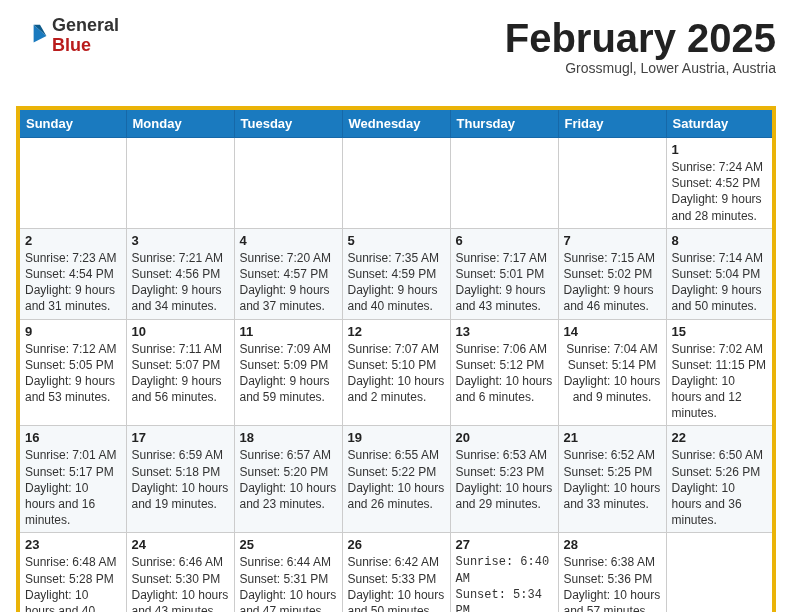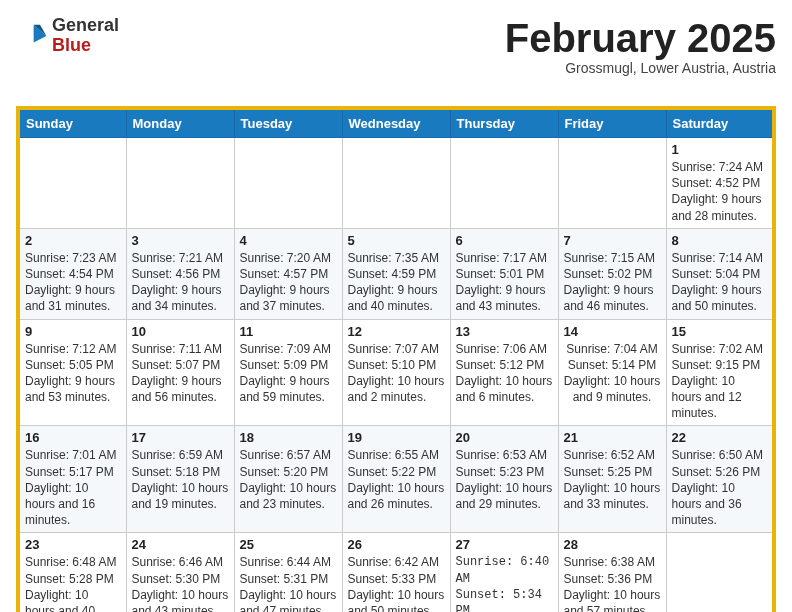--- a/index.html
+++ b/index.html
@@ -213,21 +213,21 @@
         </td>
         <td>
           <span class="day-number">14</span>
           <div class="day-info" style="white-space: pre-line; text-align: center;">Sunrise: 7:04 AM
 Sunset: 5:14 PM
 Daylight: 10 hours and 9 minutes.</div>
         </td>
         <td>
           <span class="day-number">15</span>
           <div class="day-info" style="white-space: pre-line;">Sunrise: 7:02 AM
-Sunset: 9:15 PM
+Sunset: 11:15 PM
 Daylight: 10 hours and 12 minutes.</div>
         </td>
       </tr>
       <tr>
         <td>
           <span class="day-number">16</span>
           <div class="day-info" style="white-space: pre-line;">Sunrise: 7:01 AM
 Sunset: 5:17 PM
 Daylight: 10 hours and 16 minutes.</div>
         </td>

